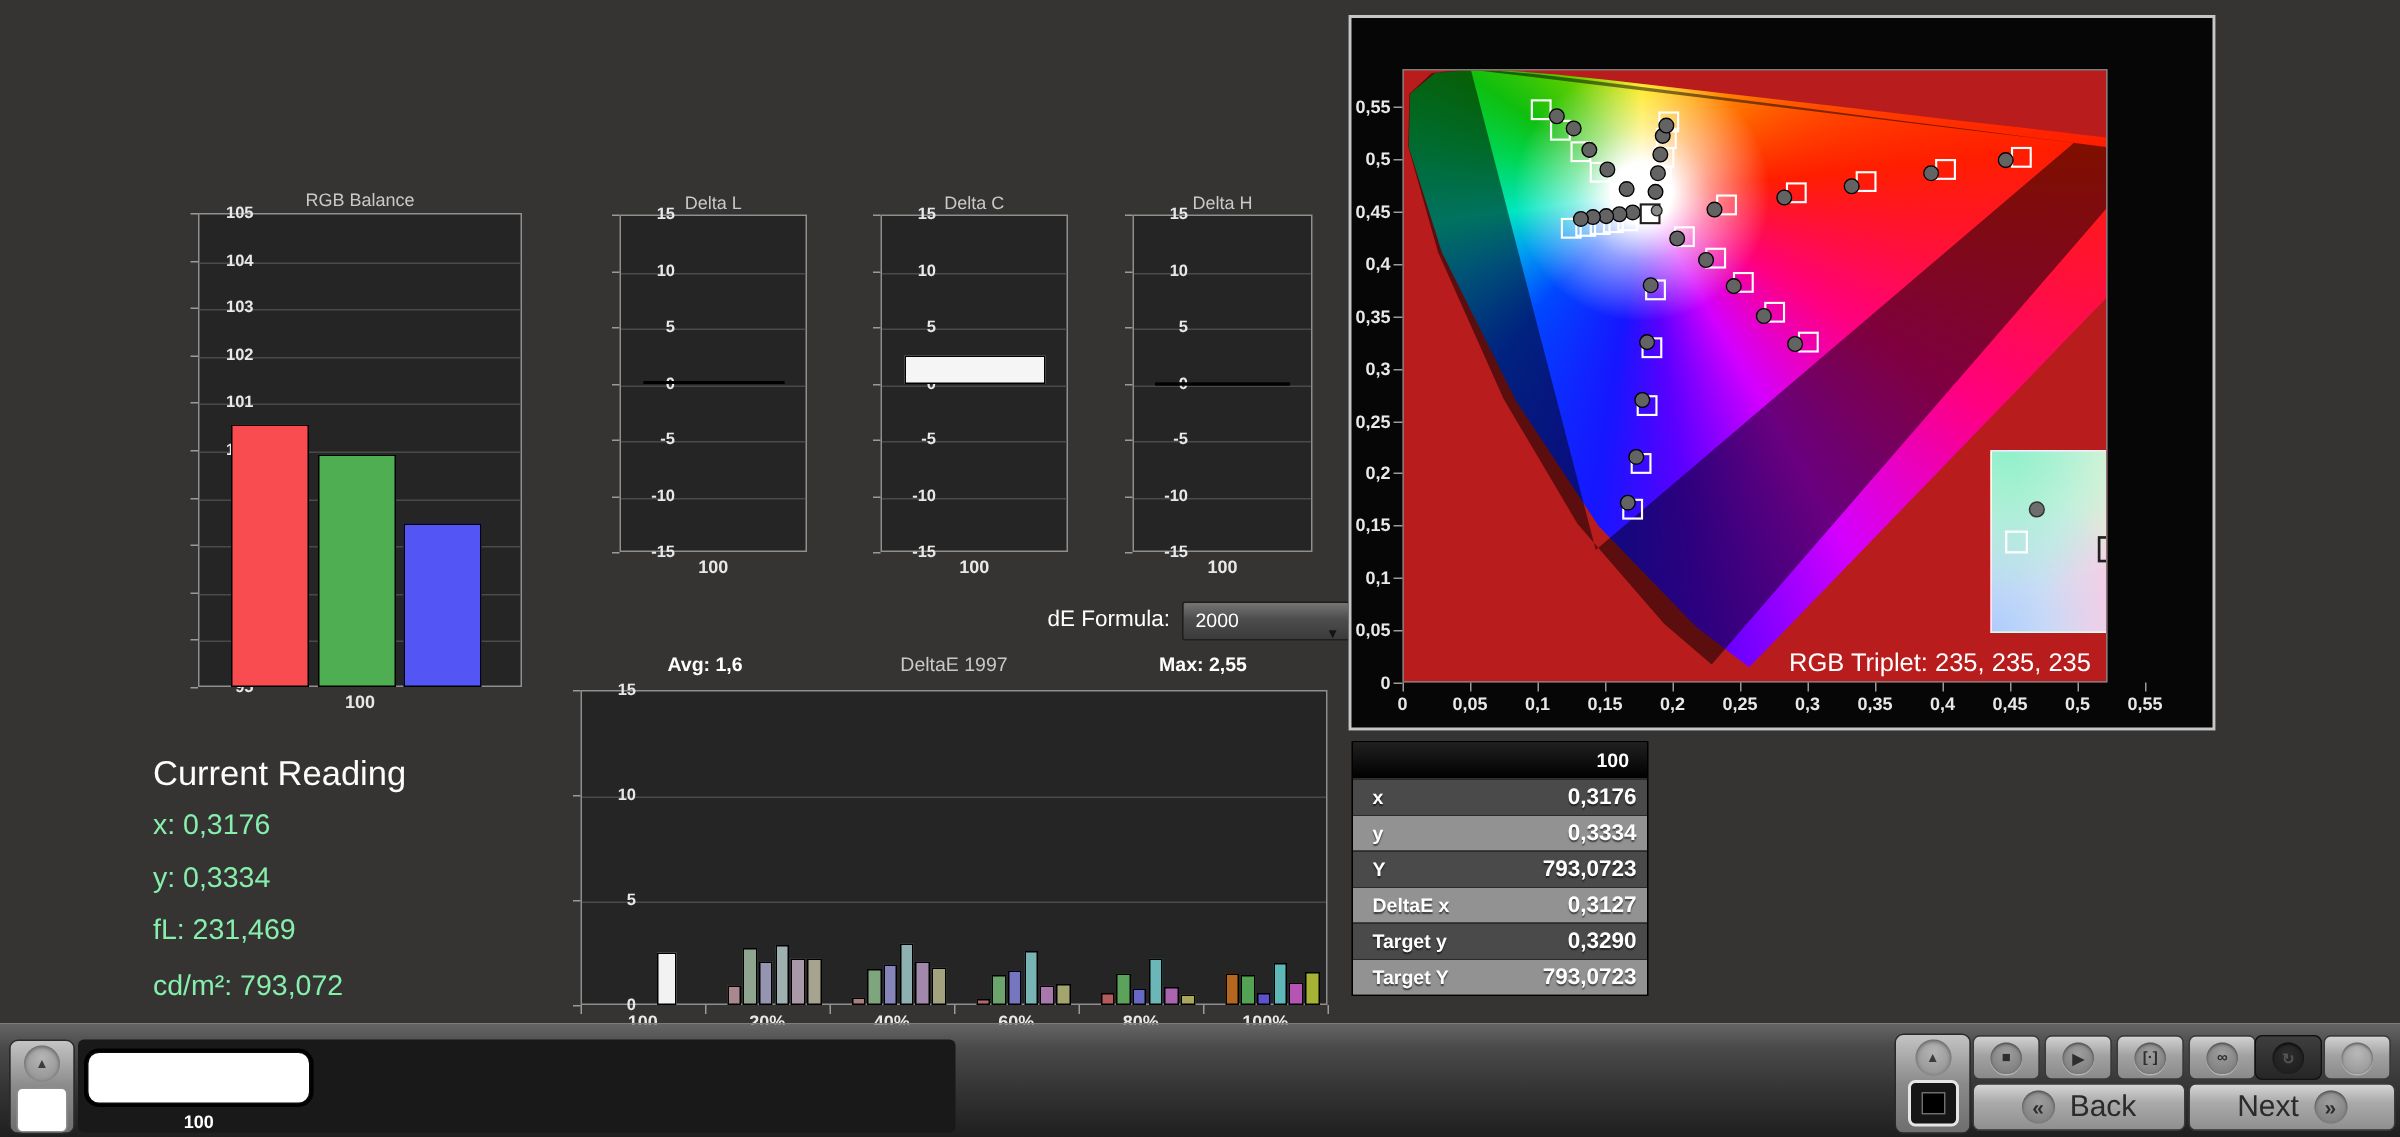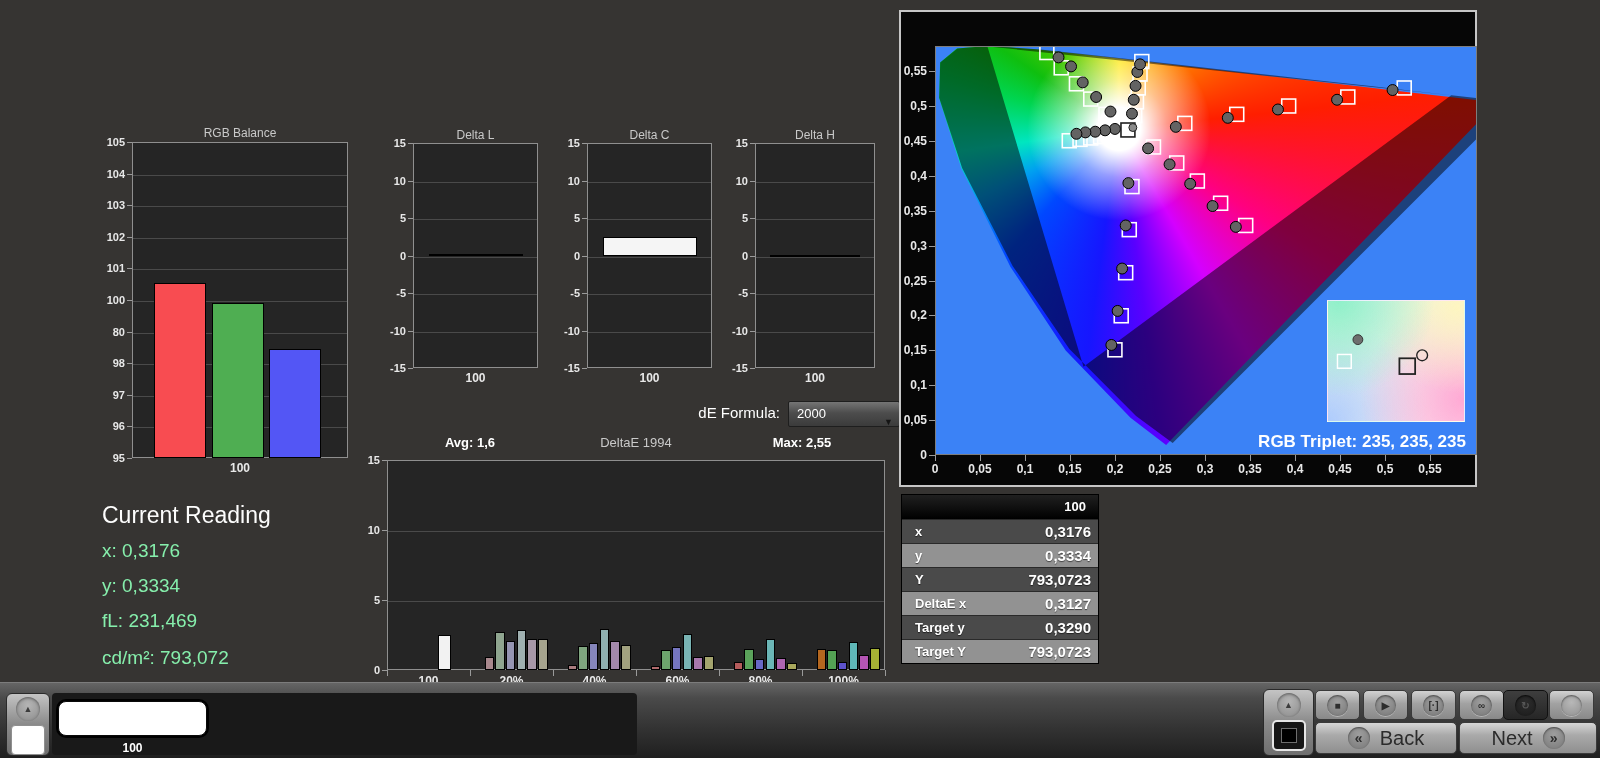--- a/index.html
+++ b/index.html
@@ -6,37 +6,37 @@
   body { background:#1a1a1a; font-family:"Liberation Sans", sans-serif; }
   .app { position:relative; width:1600px; height:758px; background:#363432; overflow:hidden; font-family:"Liberation Sans", sans-serif; }
 
   .page-title { position:absolute; left:102px; top:22px; font-size:27px; color:#fdfdfd; letter-spacing:.2px; }
 
   .chart-wrap { position:absolute; }
   .mini-title { position:absolute; top:0; text-align:center; color:#c9c9c9; font-size:12px; }
   .plot { position:absolute; background:#252525; border:1px solid #8f8f8f; overflow:hidden; }
   .gridline { position:absolute; left:0; right:0; height:1px; background:#4a4a4a; }
   .tick-dash { position:absolute; width:5px; height:1px; background:#9a9a9a; }
-  .tick-label { position:absolute; color:#e8e8e8; font-size:11px; font-weight:bold; text-align:right; }
+  .tick-label { position:absolute; color:#e8e8e8; font-size:11px; font-weight:bold; text-align:right;margin-left:44px; }
   .bar { position:absolute; border:1px solid #000; }
   .xcat { position:absolute; color:#e8e8e8; font-size:12px; font-weight:bold; text-align:center; }
   .de-toplabel { position:absolute; font-size:13px; font-weight:bold; color:#fff; text-align:center; }
   .de-title { position:absolute; font-size:13px; color:#c9c9c9; text-align:center; }
 
   .dd-label { position:absolute; left:638px; top:404px; width:142px; text-align:right; color:#fff; font-size:15px; }
   .dropdown { position:absolute; left:788px; top:401px; width:112px; height:26px; border:1px solid #1e1e1e; border-radius:2px;
               background:linear-gradient(#757575,#4d4d4d 45%,#3b3b3b); color:#fff; font-size:13px; line-height:24px; padding-left:8px; }
   .dd-arrow { position:absolute; right:6px; top:8px; font-size:9px; color:#141414; }
 
   .reading-head { position:absolute; left:102px; top:502px; font-size:23px; color:#fdfdfd; }
   .reading-line { position:absolute; left:102px; font-size:19px; color:#86efac; }
 
   .cie-panel { position:absolute; left:899px; top:10px; width:578px; height:477px; background:#060606; border:2px solid #c6c6c6; }
   .cie-title { position:absolute; left:34px; top:7px; width:525px; text-align:center; color:#bdbdbd; font-size:12px; }
-  .cie-plot { position:absolute; left:34px; top:34px; width:542px; height:409px; background:#3b82f6; border:1px solid #7d7d7d; overflow:hidden;font-weight:bold; }
+  .cie-plot { position:absolute; left:34px; top:34px; width:470px; height:409px; background:#b91c1c; border:1px solid #7d7d7d; overflow:hidden; }
   .locus { position:absolute; left:0; top:0; width:100%; height:100%;
     background:
       radial-gradient(circle at 33.9% 20.1%, rgba(255,255,255,1) 0, rgba(255,255,255,1) 4.5%, rgba(255,255,255,.55) 10%, rgba(255,255,255,0) 19%),
       conic-gradient(from 0deg at 33.9% 20.1%,
         #ffe600 0deg, #ff8000 42deg, #ff1e00 84deg, #ff0080 122deg, #d400ff 150deg,
         #5a00ff 172deg, #1616ff 188deg, #0048ff 222deg, #00a0f0 244deg, #00e6c0 262deg,
         #00d550 286deg, #0fbf0f 304deg, #57cc00 326deg, #b4dc00 345deg, #ffe600 360deg); }
   .cie-svg { position:absolute; left:0; top:0; width:100%; height:100%; }
   .cie-tick-x { position:absolute; width:1px; height:6px; background:#9a9a9a; }
   .cie-tick-y { position:absolute; width:6px; height:1px; background:#9a9a9a; }
@@ -224,21 +224,21 @@
     </div>
 
   <span class="dd-label">dE Formula:</span>
   <div class="dropdown">
     <span>2000</span>
     <span class="dd-arrow">▼</span>
   </div>
 
   <div id="de-wrap" class="chart-wrap" style="left:355px;top:433px;width:545px;height:250px;">
       <div class="de-toplabel" style="left: 32px; top: 2px; width: 166px;">Avg: 1,6</div>
-      <div class="de-title" style="left: 32px; top: 2px; width: 498px;">DeltaE 1994</div>
+      <div class="de-title" style="left: 32px; top: 2px; width: 498px;">DeltaE 1997</div>
       <div class="de-toplabel" style="left: 364px; top: 2px; width: 166px;">Max: 2,55</div>
       <div class="plot" style="left: 32px; top: 27px; width: 498px; height: 210px;">
         <div class="gridline" style="top: 70px;"></div>
         <div class="gridline" style="top: 140px;"></div>
       </div>
       <div class="tick-dash" style="left: 27px; top: 27px;"></div>
       <div class="tick-label" style="left: 1px; top: 21px; width: 24px;">15</div>
       <div class="tick-dash" style="left: 27px; top: 97px;"></div>
       <div class="tick-label" style="left: 1px; top: 91px; width: 24px;">10</div>
       <div class="tick-dash" style="left: 27px; top: 167px;"></div>

